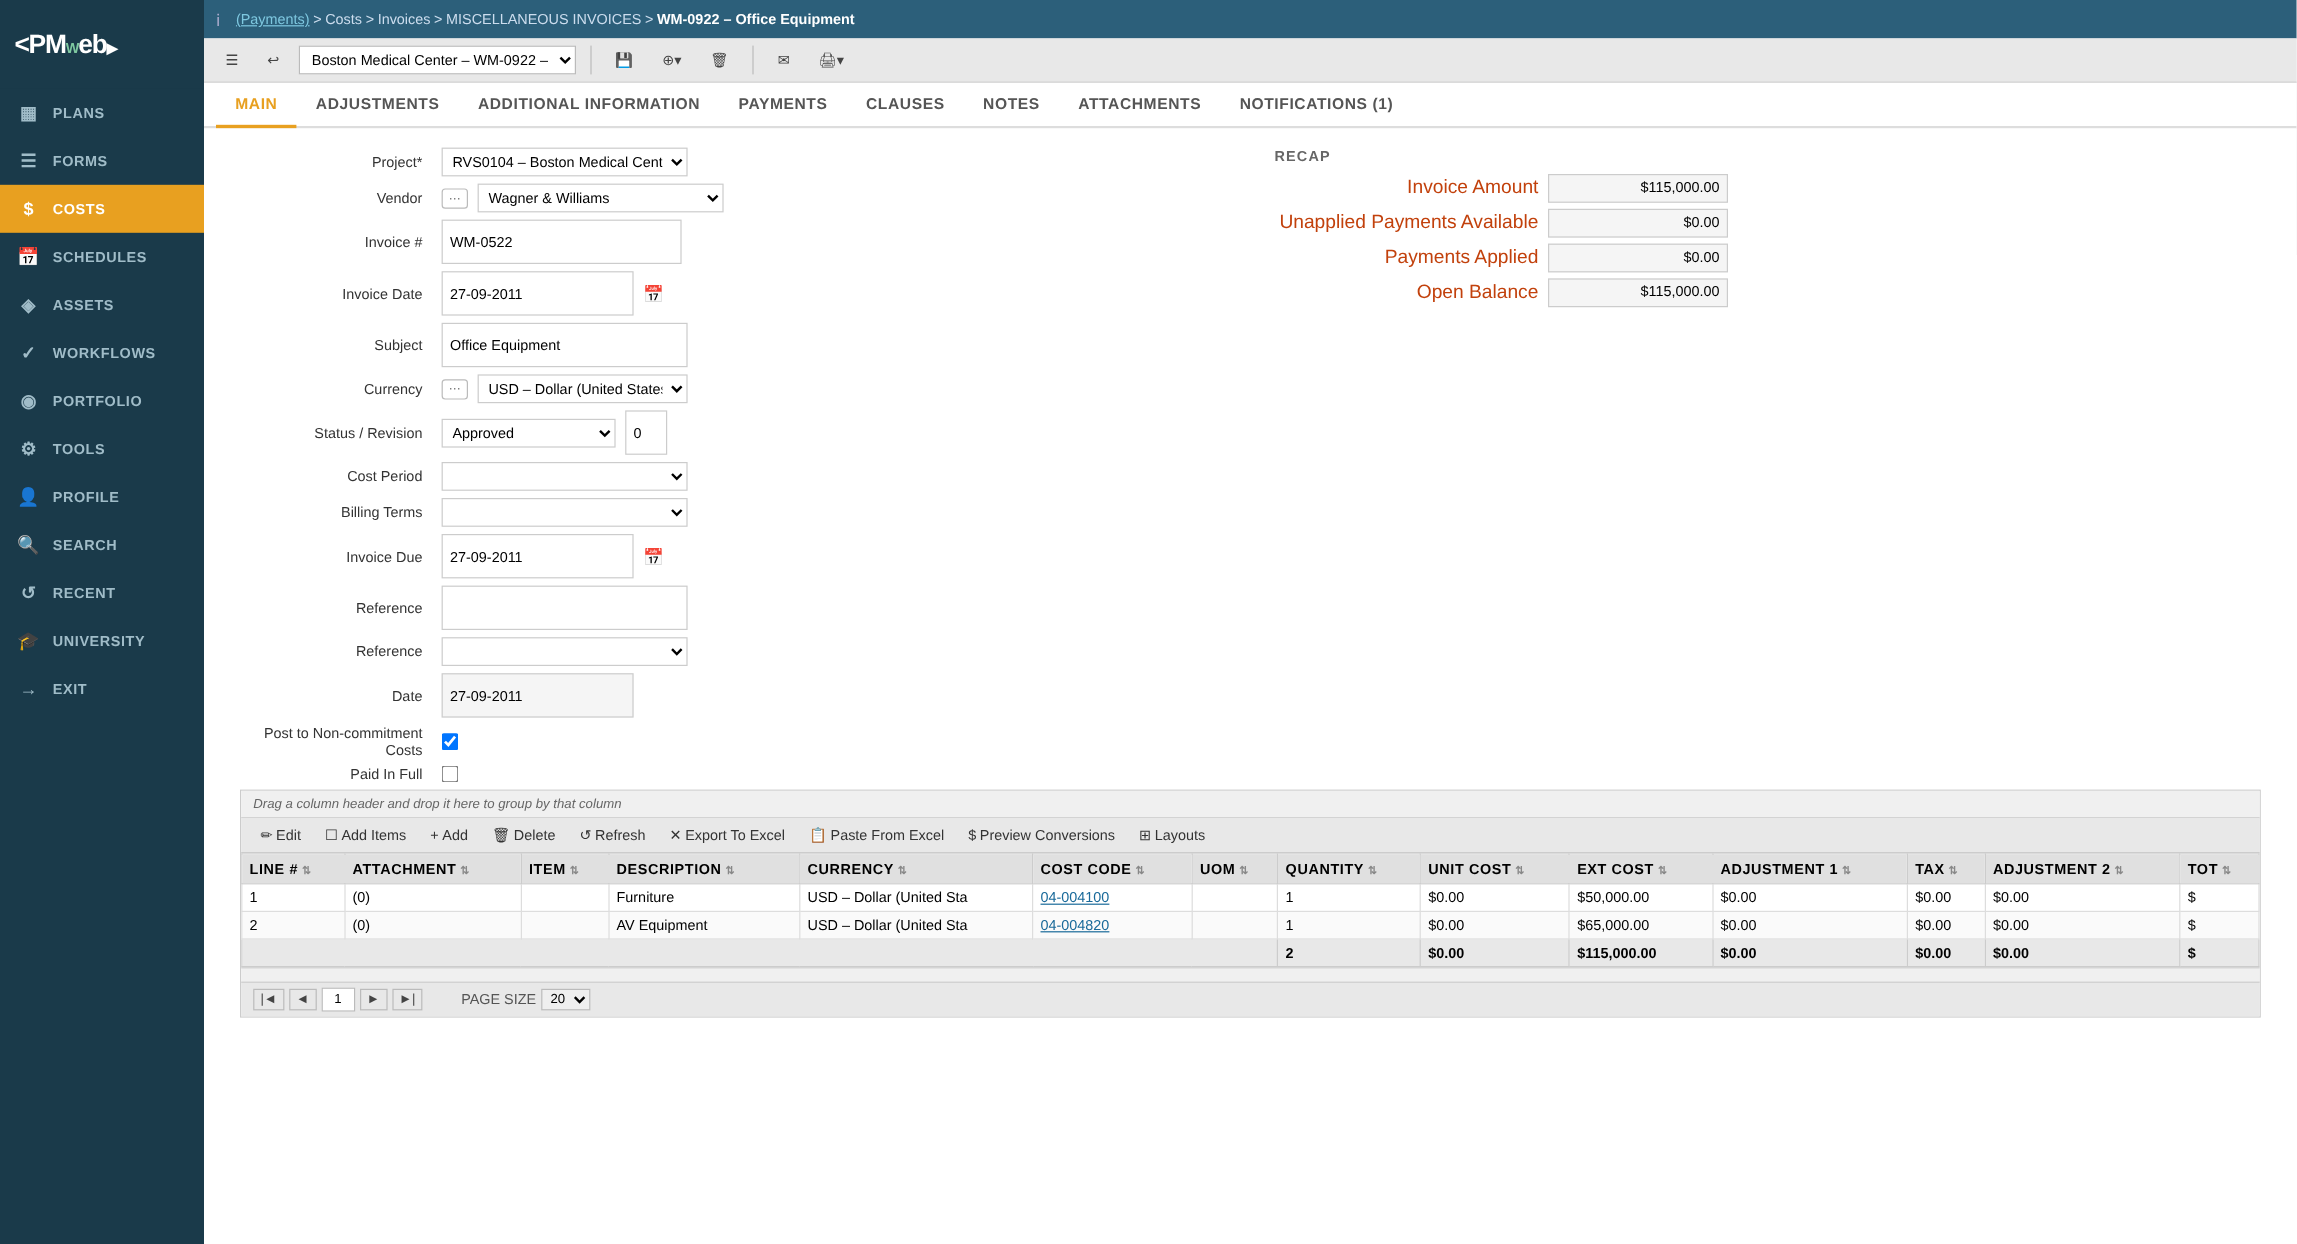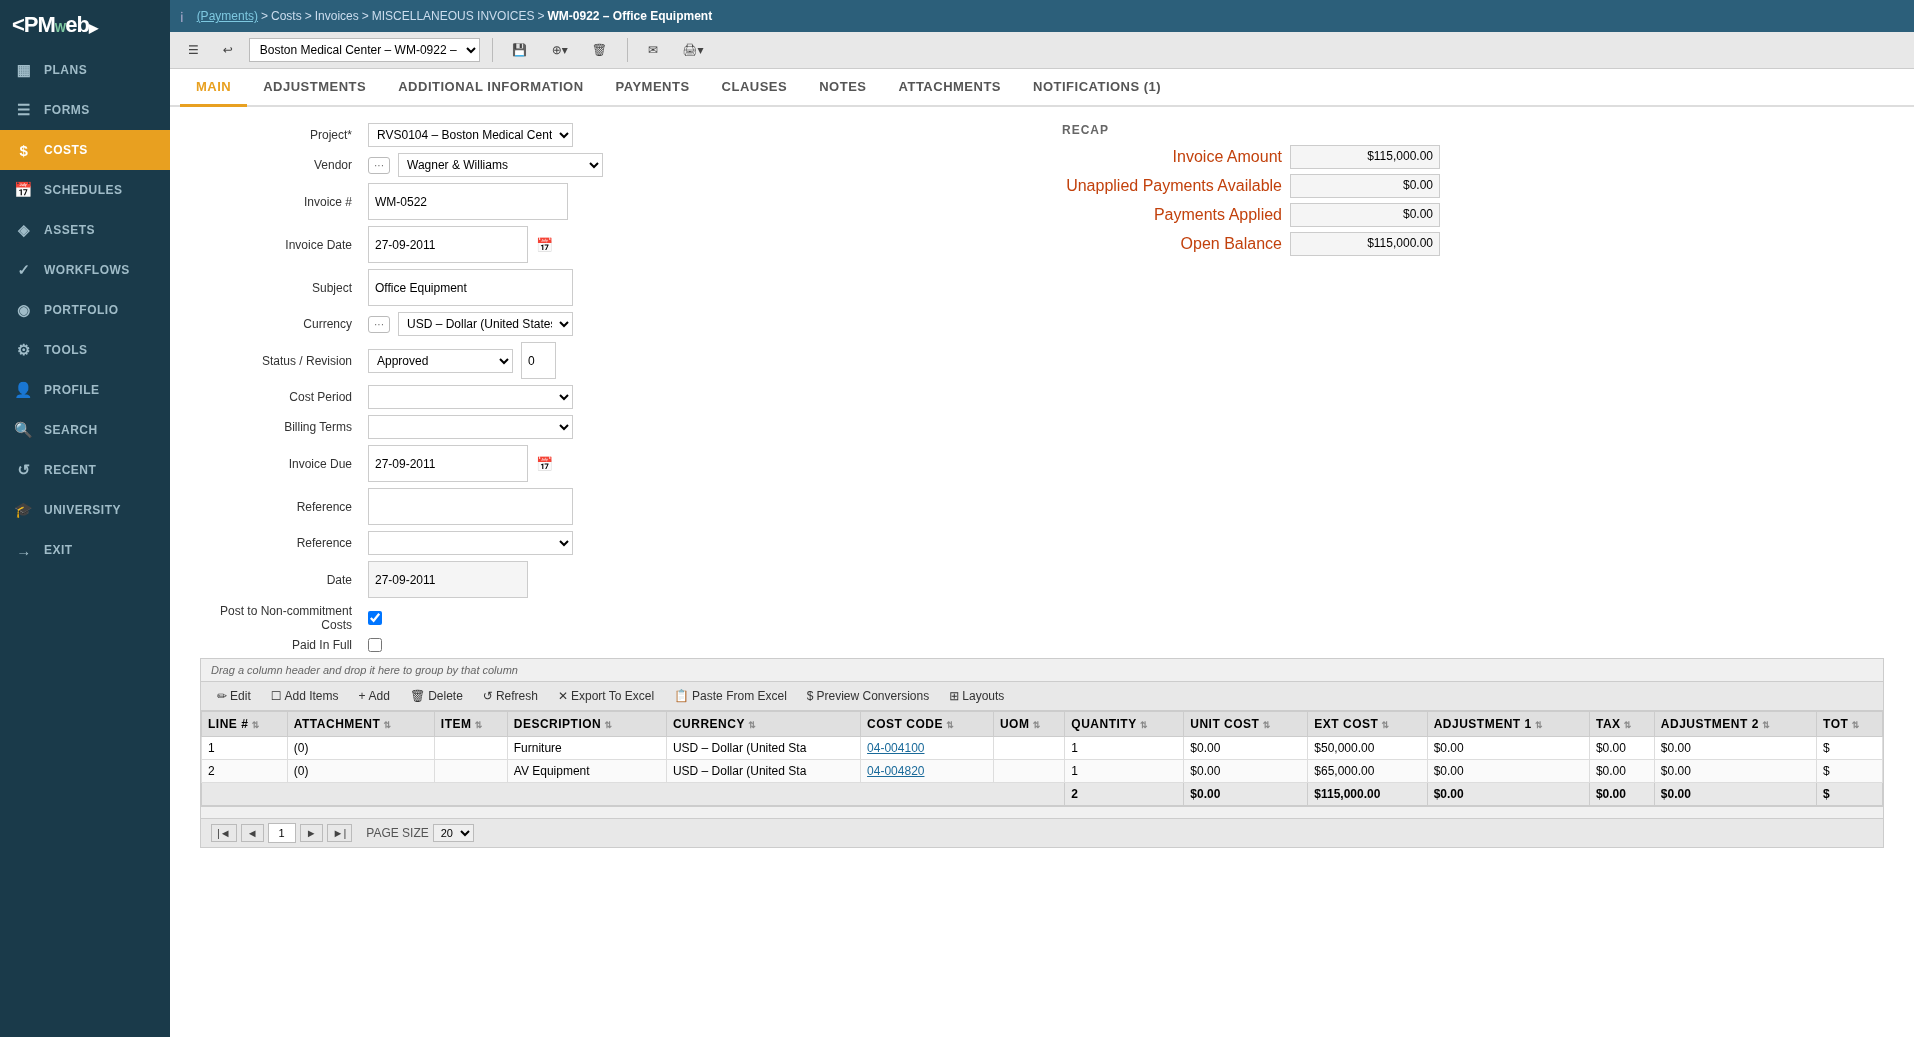--- a/index.html
+++ b/index.html
@@ -9,21 +9,21 @@
     .sidebar {
       width: 170px;
       min-width: 170px;
       background: #1a3a4a;
       display: flex;
       flex-direction: column;
       height: 100%;
     }
     .sidebar-logo {
       background: #1a3a4a;
-      padding: 12px 12px;
+      padding: 24px 12px;
       display: flex;
       align-items: center;
     }
     .logo-text {
       color: white;
       font-size: 22px;
       font-weight: bold;
       letter-spacing: -1px;
     }
     .logo-text span { color: #7ec8a0; }
@@ -291,21 +291,21 @@
       color: #444;
     }
     .page-num {
       border: 1px solid #bbb;
       background: white;
       width: 28px;
       height: 20px;
       text-align: center;
       font-size: 11px;
     }
-    .page-size-label { color: #555; margin-left: 10px; }
+    .page-size-label { color: #555; margin-left: 28px; }
     .page-size-select { border: 1px solid #bbb; padding: 1px 3px; font-size: 11px; }
 
     .divider { width: 1px; height: 24px; background: #bbb; margin: 0 4px; }
   </style>
 </head>
 <body>
 
 <div class="sidebar">
   <div class="sidebar-logo">
     <div class="logo-text">

